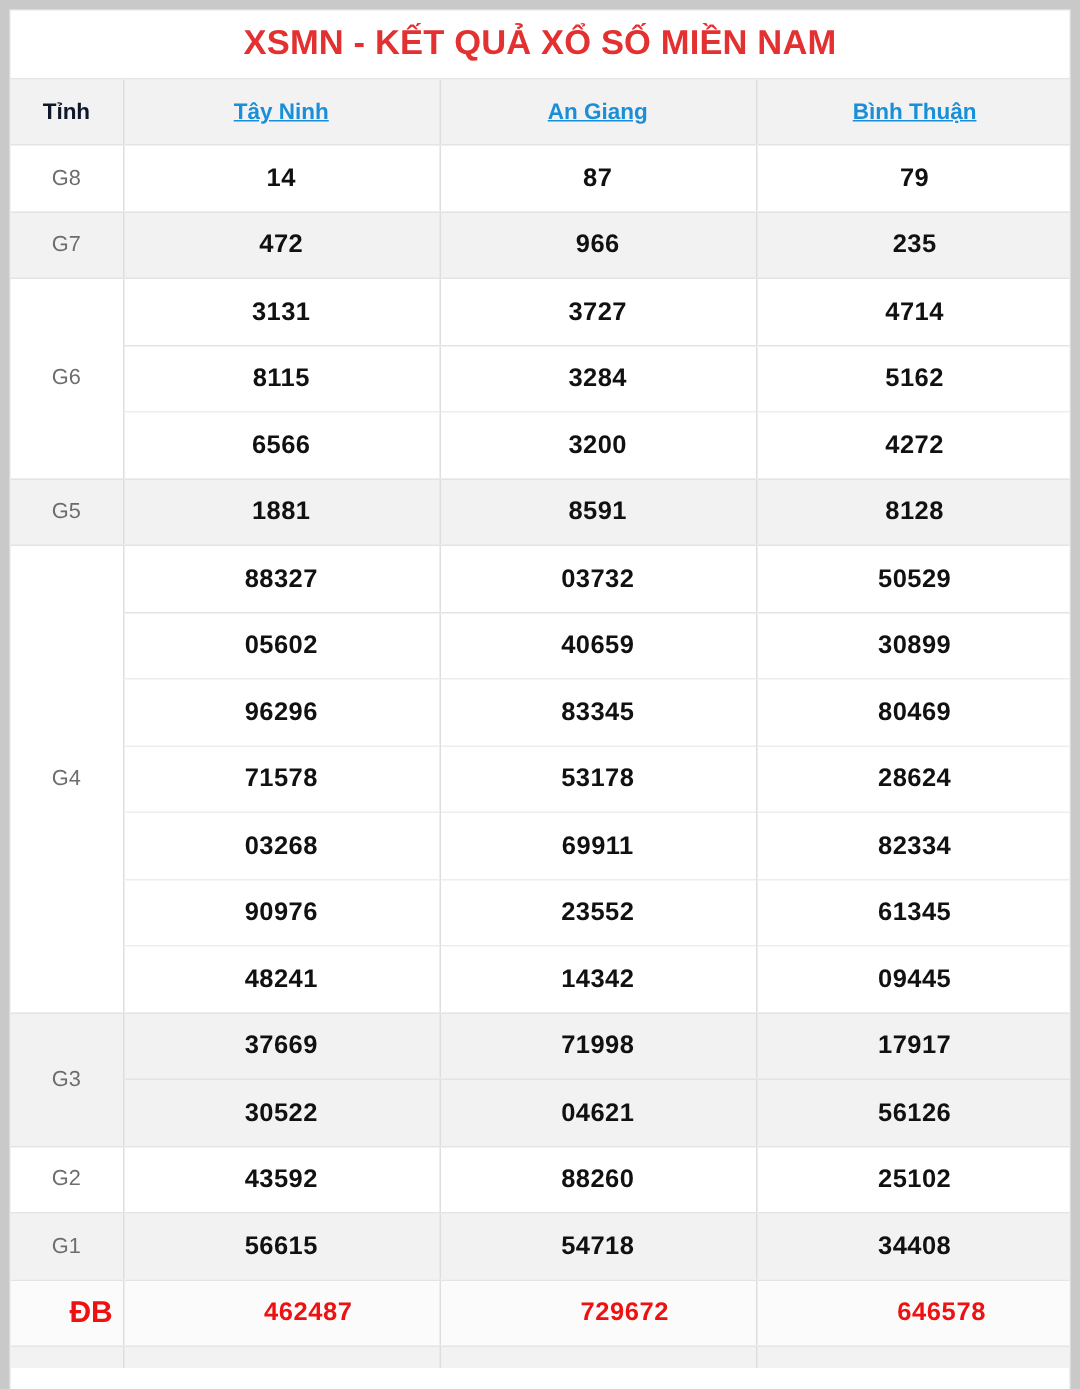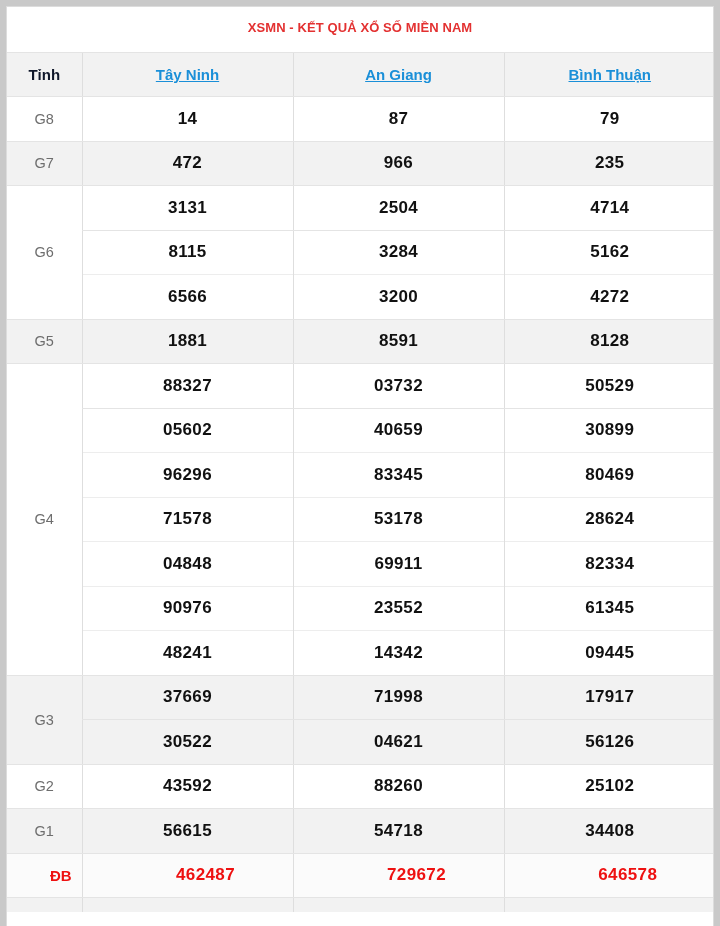--- a/index.html
+++ b/index.html
@@ -31,21 +31,21 @@
 
   
   .head {
     padding: 9px 0 12px 0;
     text-align: center;
     background: #ffffff;
   }
 
   .head-title {
     color: #e33131;
-    font-size: 13px;
+    font-size: 23px;
     font-weight: 700;
     letter-spacing: .1px;
     line-height: 24px;
     white-space: nowrap;
   }
 
   .breadcrumb {
     margin-top: 6px;
     font-size: 14.5px;
     font-weight: 700;
@@ -124,21 +124,21 @@
 
   
   tr.sub td { border-top: 1px solid #ededed; border-bottom: none; margin-top: 16px; }
   tr.grp-first td { border-top: 1px solid #0369a1; }
   tr.grp-last td { border-bottom: 1px solid #e4e4e4; }
 
   tr.row-h td { height: 44.5px; }
 
   
   tr.db td { background: #fbfbfb; }
-  td.db-label { color: #ee1111; font-weight: 700; font-size: 15px; padding-left: 33px; }
+  td.db-label { color: #ee1111; font-weight: 700; font-size: 20px; padding-left: 33px; }
   td.db-num {
     color: #ee1111;
     font-weight: 700;
     font-size: 17px;
     letter-spacing: .4px;
     padding-left: 36px;
   }
 
   
   tr.partial td {
@@ -187,21 +187,21 @@
           </tr>
           <tr class="row-h gray">
             <td class="plabel" rowspan="1">G7</td>
             <td class="num sep">472</td>
             <td class="num sep">966</td>
             <td class="num sep">235</td>
           </tr>
           <tr class="row-h white grp-first">
             <td class="plabel" rowspan="3">G6</td>
             <td class="num sep">3131</td>
-            <td class="num sep">2504</td>
+            <td class="num sep">3727</td>
             <td class="num sep">4714</td>
           </tr>
           <tr class="row-h white sub">
             <td class="num sep">8115</td>
             <td class="num sep">3284</td>
             <td class="num sep">5162</td>
           </tr>
           <tr class="row-h white sub grp-last">
             <td class="num sep">6566</td>
             <td class="num sep">3200</td>
@@ -228,21 +228,21 @@
             <td class="num sep">96296</td>
             <td class="num sep">83345</td>
             <td class="num sep">80469</td>
           </tr>
           <tr class="row-h white sub">
             <td class="num sep">71578</td>
             <td class="num sep">53178</td>
             <td class="num sep">28624</td>
           </tr>
           <tr class="row-h white sub">
-            <td class="num sep">04848</td>
+            <td class="num sep">03268</td>
             <td class="num sep">69911</td>
             <td class="num sep">82334</td>
           </tr>
           <tr class="row-h white sub">
             <td class="num sep">90976</td>
             <td class="num sep">23552</td>
             <td class="num sep">61345</td>
           </tr>
           <tr class="row-h white sub grp-last">
             <td class="num sep">48241</td>

